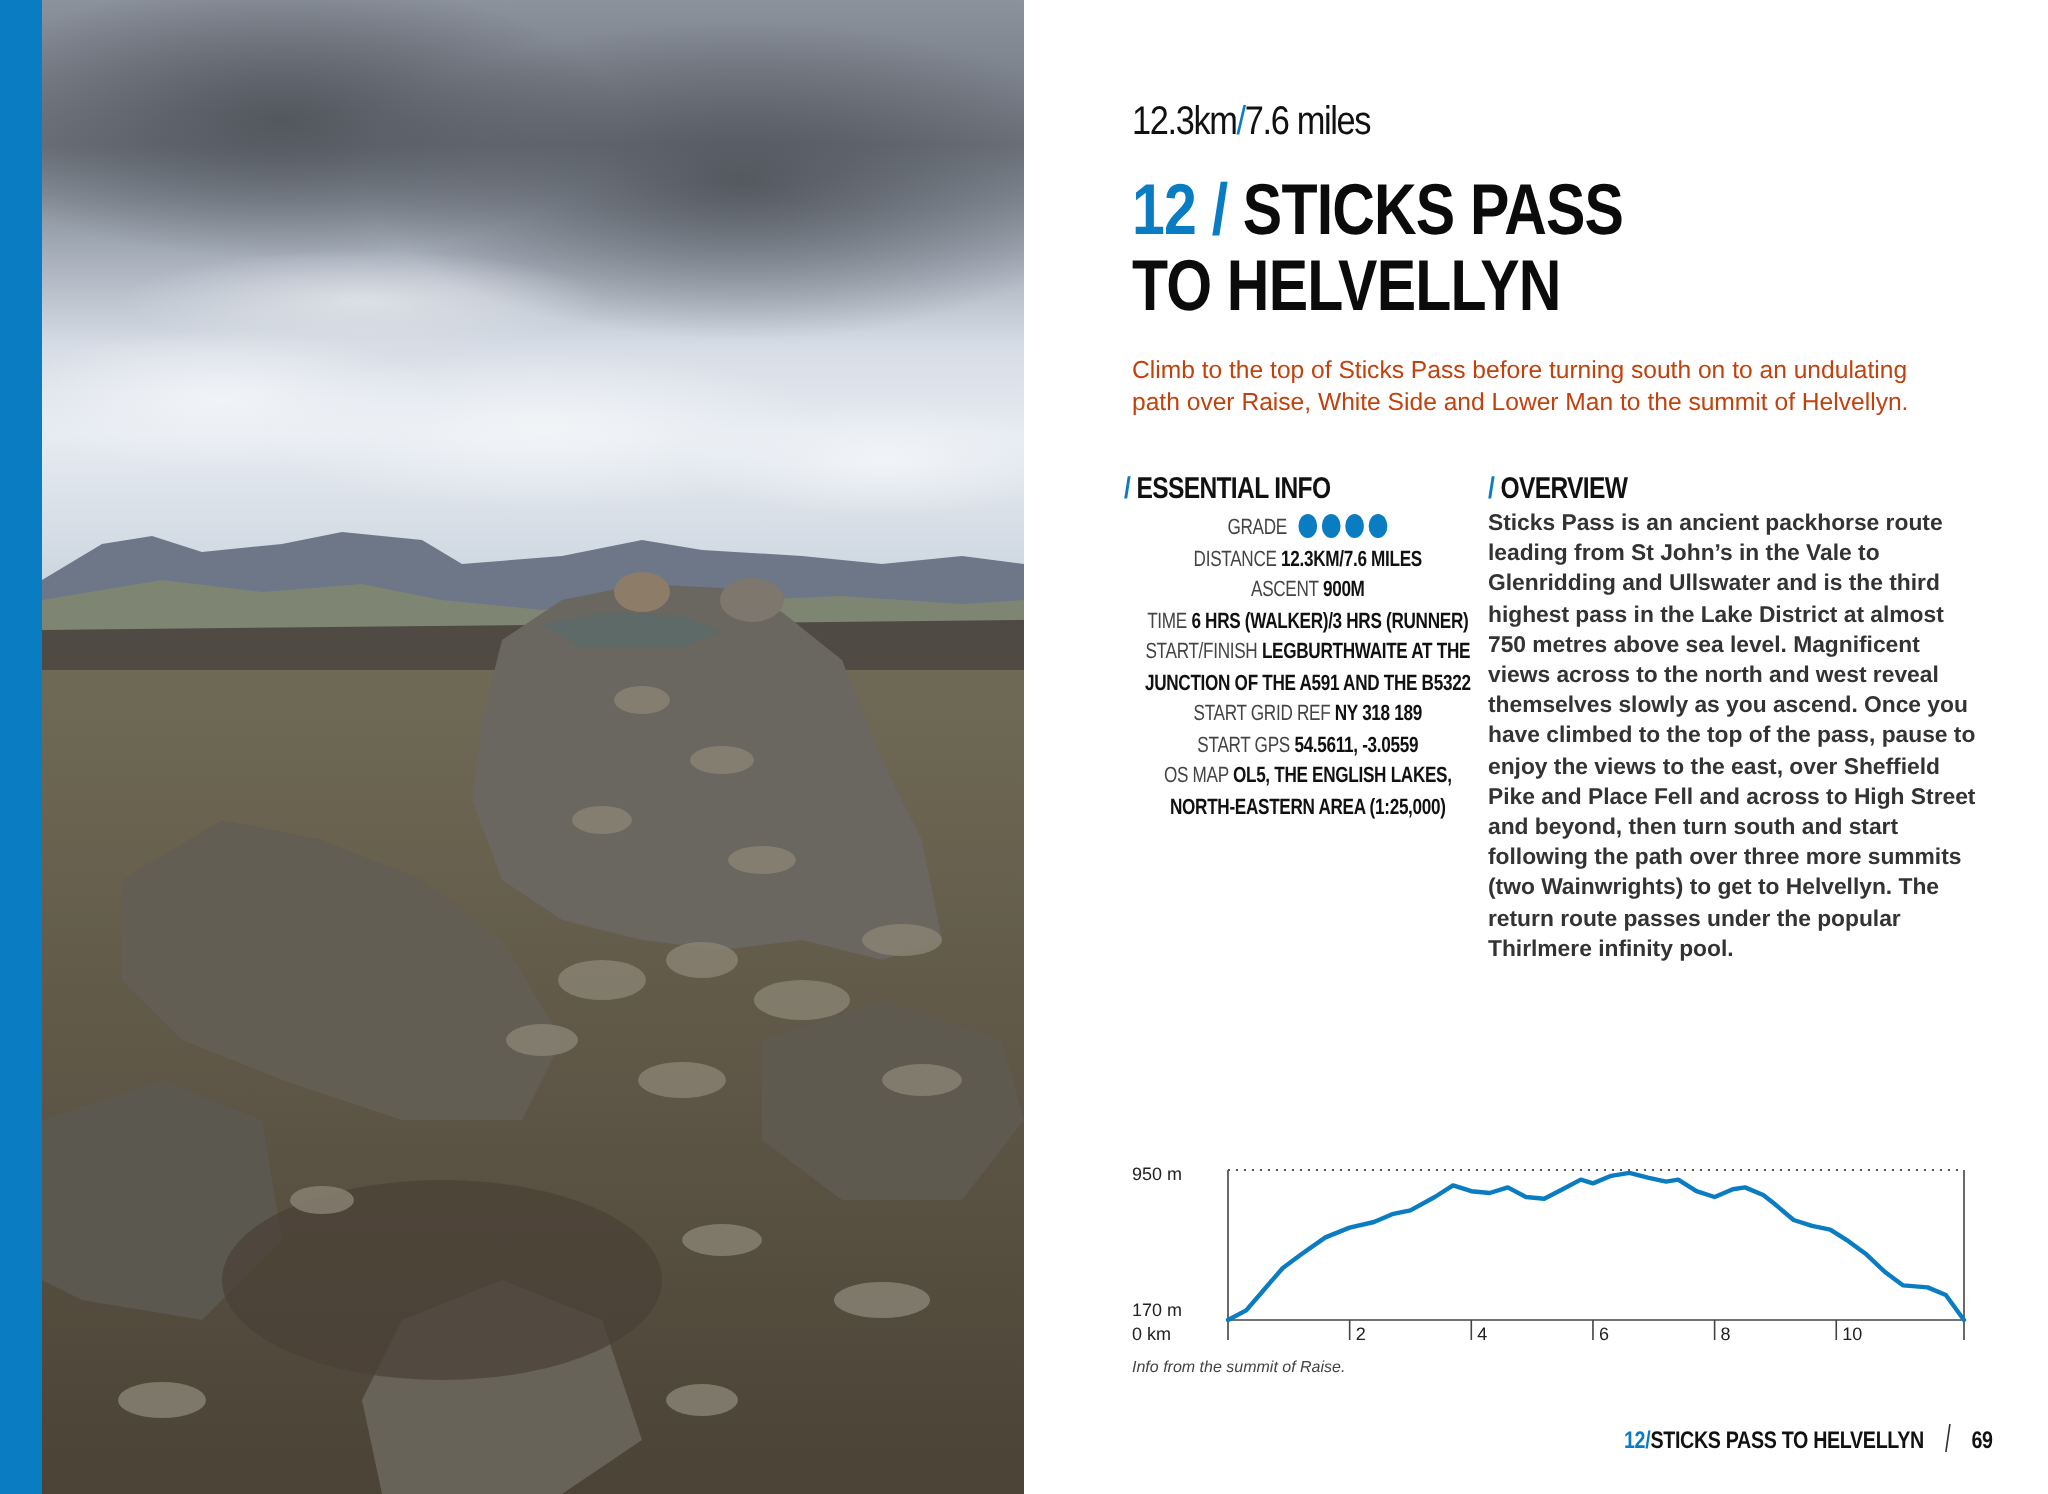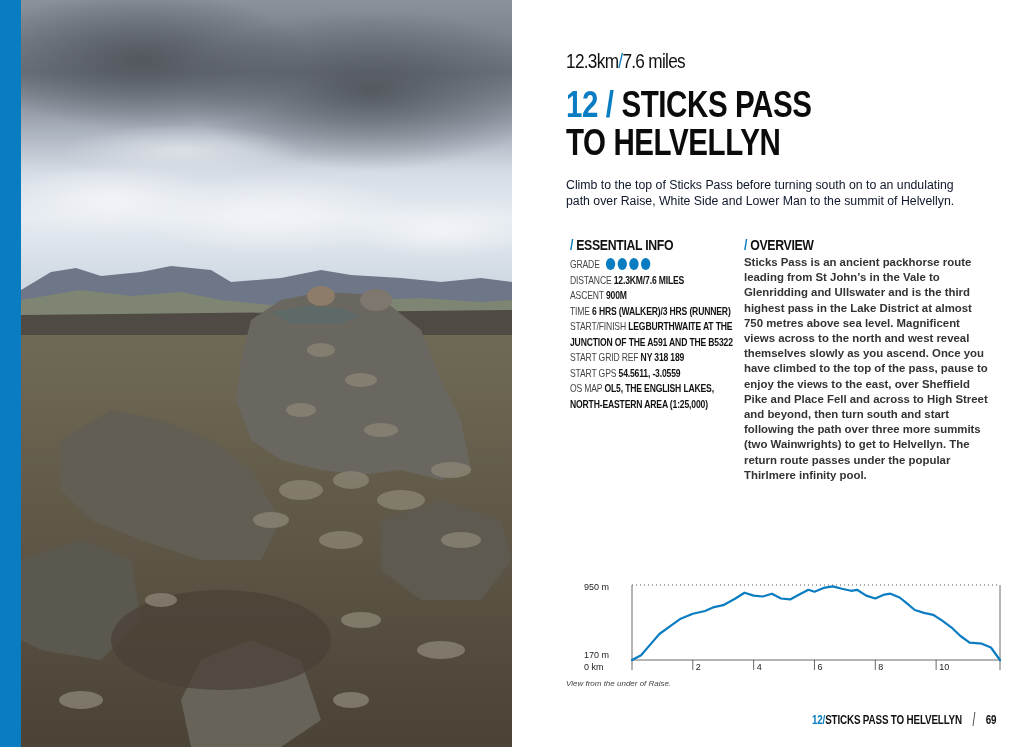--- a/index.html
+++ b/index.html
@@ -12,36 +12,36 @@
     .photo svg { display: block; width: 100%; height: 100%; }
 
     .right-page { position: absolute; left: 512px; top: 0; width: 512px; height: 747px; }
 
     .distance { position: absolute; left: 54px; top: 50px; font-family: "Liberation Sans", sans-serif; font-size: 20px; letter-spacing: -0.8px; color: #111; transform: scaleX(0.86); transform-origin: left top; white-space: nowrap; }
     .slash { color: #0a7cc1; font-style: normal; }
 
     .title { position: absolute; left: 54px; top: 86px; font-family: "Liberation Sans", sans-serif; font-weight: 700; font-size: 36px; line-height: 38px; letter-spacing: -0.5px; color: #0b0b0b; text-transform: uppercase; transform: scaleX(0.82); transform-origin: left top; white-space: nowrap; }
     .title .num { color: #0a7cc1; }
 
-    .intro { position: absolute; left: 54px; top: 178px; width: 400px; font-size: 12.3px; line-height: 15.6px; color: #0f172a; }
+    .intro { position: absolute; left: 54px; top: 178px; width: 400px; font-size: 12.3px; line-height: 15.6px; color: #c2410c; }
 
     .sec-head { font-family: "Liberation Sans", sans-serif; font-weight: 700; font-size: 15px; letter-spacing: -0.4px; color: #111; transform: scaleX(0.82); transform-origin: left top; white-space: nowrap; text-transform: uppercase; }
 
-    .essential { position: absolute; left: 58px; top: 236px; width: 160px; }
-    .info-list { margin-top: 4px; }
+    .essential { position: absolute; left: 36px; top: 236px; width: 160px; text-align: center; }
+    .info-list { margin-top: 4px; margin-left: 24px; }
     .info-row { font-family: "Liberation Sans", sans-serif; font-size: 11px; line-height: 15.5px; color: #333; text-transform: uppercase; transform: scaleX(0.78); transform-origin: left top; white-space: nowrap; width: 210px; letter-spacing: -0.2px; }
     .info-row .lbl { font-weight: 400; color: #444; }
     .info-row .val { font-weight: 700; color: #111; }
     .grade-dots { display: inline-flex; gap: 3px; vertical-align: -2px; margin-left: 5px; }
     .dot { width: 12px; height: 12px; border-radius: 50%; background: #0a7cc1; display: inline-block; }
 
     .overview { position: absolute; left: 232px; top: 236px; width: 250px; }
     .overview-text { margin-top: 2px; font-size: 11.4px; line-height: 15.2px; color: #333; font-weight: bold; }
 
-    .chart { position: absolute; left: 66px; top: 575px; width: 420px; height: 120px; }
+    .chart { position: absolute; left: 48px; top: 575px; width: 420px; height: 120px; }
     .chart svg { overflow: visible; }
     .axis-lbl { font-family: "Liberation Sans", sans-serif; font-size: 9px; fill: #222; }
     .caption { position: absolute; left: 54px; top: 679px; font-size: 8px; font-style: italic; color: #444; }
 
     .footer { position: absolute; left: 300px; top: 712px; font-family: "Liberation Sans", sans-serif; font-weight: 700; font-size: 12px; color: #111; text-transform: uppercase; white-space: nowrap; transform: scaleX(0.82); transform-origin: left top; letter-spacing: -0.2px; }
     .footer .num { color: #0a7cc1; }
     .footer-sep { display: inline-block; width: 1px; height: 14px; background: #333; margin: 0 14px; vertical-align: -2px; transform: skewX(-10deg); }
     .footer .page { font-weight: 700; }
   </style>
 </head>
@@ -181,18 +181,18 @@
           <text x="239.4793388429752" y="95" class="axis-lbl">6</text>
           <line x1="297.305785123967" x2="297.305785123967" y1="85" y2="95" stroke="#444" stroke-width="0.8"></line>
           <text x="300.305785123967" y="95" class="axis-lbl">8</text>
           <line x1="358.1322314049587" x2="358.1322314049587" y1="85" y2="95" stroke="#444" stroke-width="0.8"></line>
           <text x="361.1322314049587" y="95" class="axis-lbl">10</text>
         </g>
       <polyline id="elev-line" fill="none" stroke="#0a7cc1" stroke-width="2.2" stroke-linejoin="round" stroke-linecap="round" points="54.0,85.0 63.1,80.2 72.2,69.6 81.4,59.0 90.5,52.3 102.7,43.7 114.8,38.8 127.0,36.0 136.1,32.1 145.2,30.2 157.4,23.5 166.5,17.7 175.7,20.6 184.8,21.5 193.9,18.7 203.0,23.5 212.1,24.4 221.3,19.6 230.4,14.8 236.5,16.7 245.6,12.9 254.7,11.4 263.9,13.8 273.0,15.8 279.1,14.8 288.2,20.6 297.3,23.5 306.4,19.6 312.5,18.7 321.6,22.5 327.7,27.3 336.8,35.0 346.0,37.9 355.1,39.8 364.2,45.6 373.3,52.3 382.5,61.0 391.6,67.7 403.8,68.7 412.9,72.5 422.0,85.0"></polyline>
     </svg>
   </div>
 
-  <p class="caption">View from the under of Raise.</p>
+  <p class="caption">Info from the summit of Raise.</p>
 
   <div class="footer">
     <span class="num">12</span><span class="num">/</span><span>Sticks Pass to Helvellyn</span><span class="footer-sep"></span><span class="page">69</span>
   </div>
 </div>
 
 </body></html>

